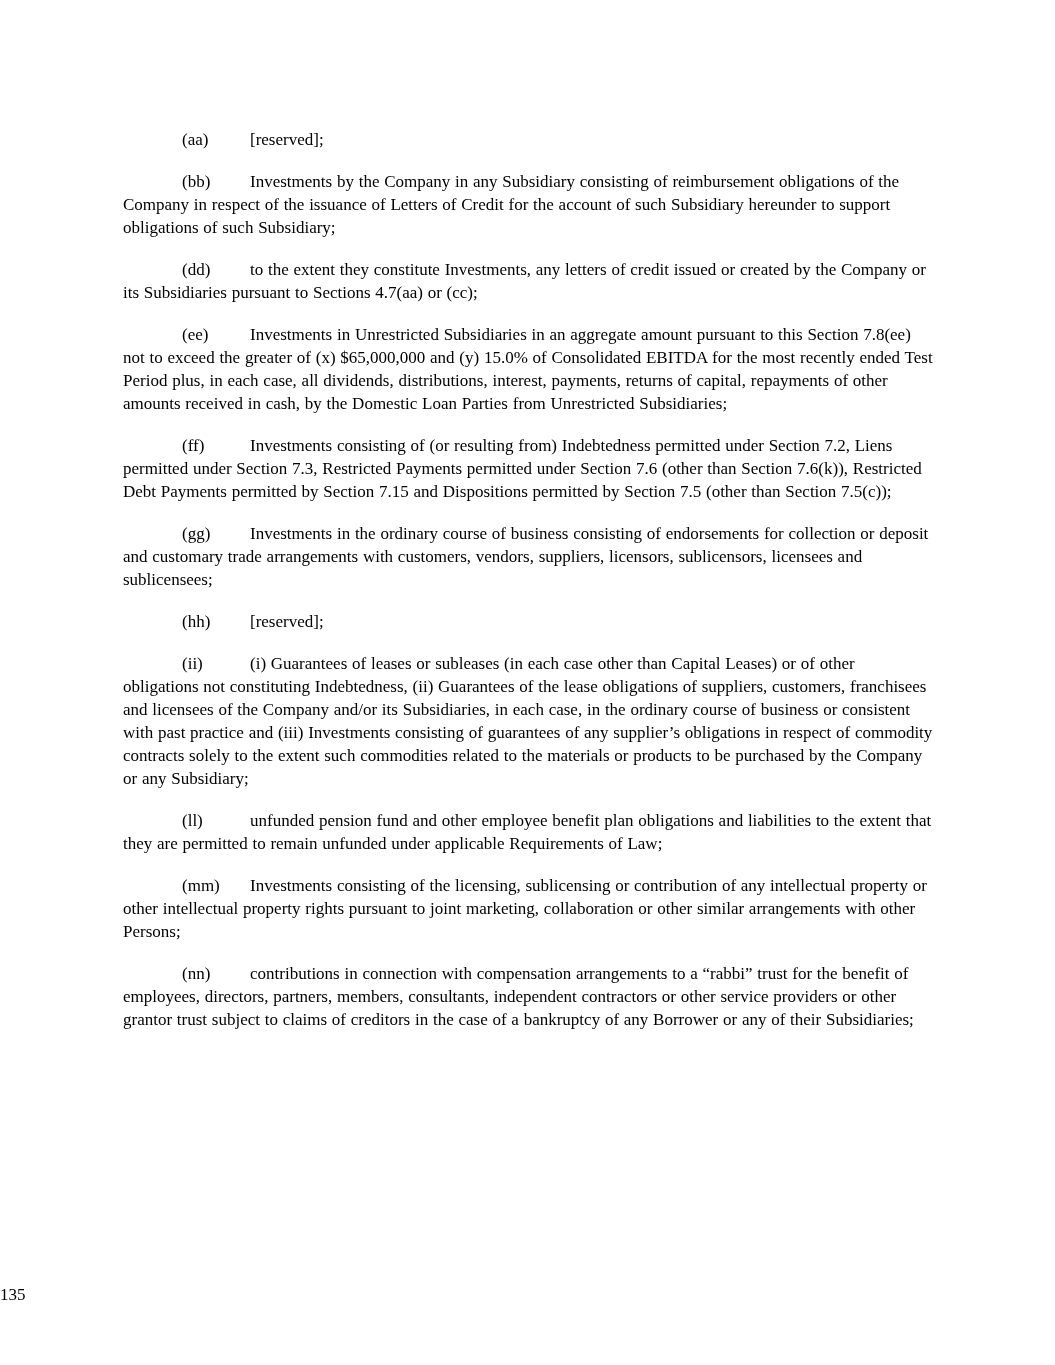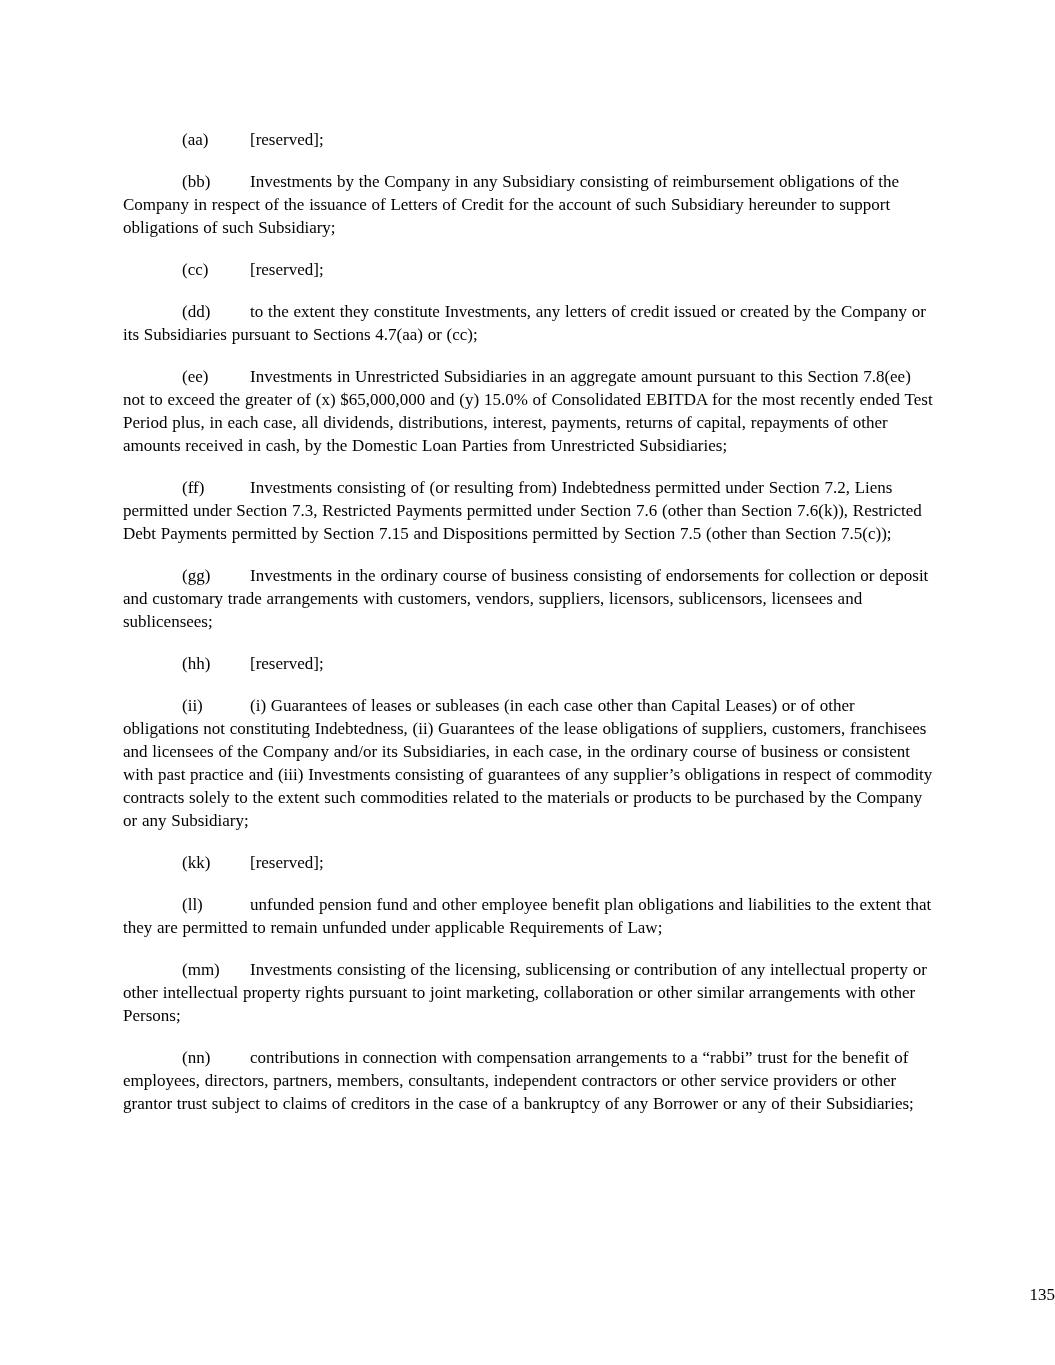--- a/index.html
+++ b/index.html
@@ -35,51 +35,49 @@
     display: inline-block;
     width: 68px;
     text-indent: 0;
     vertical-align: baseline;
   }
   .page-number {
     position: absolute;
     top: 1283px;
     left: 0;
     width: 100%;
-    text-align: right;
+    text-align: left;
     font-size: 17px;
     line-height: 23px;
   }
 </style>
 </head>
 <body>
 
 <div class="page">
   <div class="content">
 
     <p class="para"><span class="plabel">(aa)</span><span>[reserved];</span></p>
 
     <p class="para"><span class="plabel">(bb)</span><span>Investments by the Company in any Subsidiary consisting of reimbursement obligations of the Company in respect of the issuance of Letters of Credit for the account of such Subsidiary hereunder to support obligations of such Subsidiary;</span></p>
 
-    <p class="para"><span class="plabel">(cc)</span><span>[reserved];</span></p>
 
     <p class="para"><span class="plabel">(dd)</span><span>to the extent they constitute Investments, any letters of credit issued or created by the Company or its Subsidiaries pursuant to Sections 4.7(aa) or (cc);</span></p>
 
     <p class="para"><span class="plabel">(ee)</span><span>Investments in Unrestricted Subsidiaries in an aggregate amount pursuant to this Section 7.8(ee) not to exceed the greater of (x) $65,000,000 and (y) 15.0% of Consolidated EBITDA for the most recently ended Test Period plus, in each case, all dividends, distributions, interest, payments, returns of capital, repayments of other amounts received in cash, by the Domestic Loan Parties from Unrestricted Subsidiaries;</span></p>
 
     <p class="para"><span class="plabel">(ff)</span><span>Investments consisting of (or resulting from) Indebtedness permitted under Section 7.2, Liens permitted under Section 7.3, Restricted Payments permitted under Section 7.6 (other than Section 7.6(k)), Restricted Debt Payments permitted by Section 7.15 and Dispositions permitted by Section 7.5 (other than Section 7.5(c));</span></p>
 
     <p class="para"><span class="plabel">(gg)</span><span>Investments in the ordinary course of business consisting of endorsements for collection or deposit and customary trade arrangements with customers, vendors, suppliers, licensors, sublicensors, licensees and sublicensees;</span></p>
 
     <p class="para"><span class="plabel">(hh)</span><span>[reserved];</span></p>
 
     <p class="para"><span class="plabel">(ii)</span><span>(i) Guarantees of leases or subleases (in each case other than Capital Leases) or of other obligations not constituting Indebtedness, (ii) Guarantees of the lease obligations of suppliers, customers, franchisees and licensees of the Company and/or its Subsidiaries, in each case, in the ordinary course of business or consistent with past practice and (iii) Investments consisting of guarantees of any supplier’s obligations in respect of commodity contracts solely to the extent such commodities related to the materials or products to be purchased by the Company or any Subsidiary;</span></p>
 
 
-    <p class="para"><span class="plabel">(kk)</span><span>[reserved];</span></p>
 
     <p class="para"><span class="plabel">(ll)</span><span>unfunded pension fund and other employee benefit plan obligations and liabilities to the extent that they are permitted to remain unfunded under applicable Requirements of Law;</span></p>
 
     <p class="para"><span class="plabel">(mm)</span><span>Investments consisting of the licensing, sublicensing or contribution of any intellectual property or other intellectual property rights pursuant to joint marketing, collaboration or other similar arrangements with other Persons;</span></p>
 
     <p class="para"><span class="plabel">(nn)</span><span>contributions in connection with compensation arrangements to a “rabbi” trust for the benefit of employees, directors, partners, members, consultants, independent contractors or other service providers or other grantor trust subject to claims of creditors in the case of a bankruptcy of any Borrower or any of their Subsidiaries;</span></p>
 
   </div>
 
   <div class="page-number">135</div>

